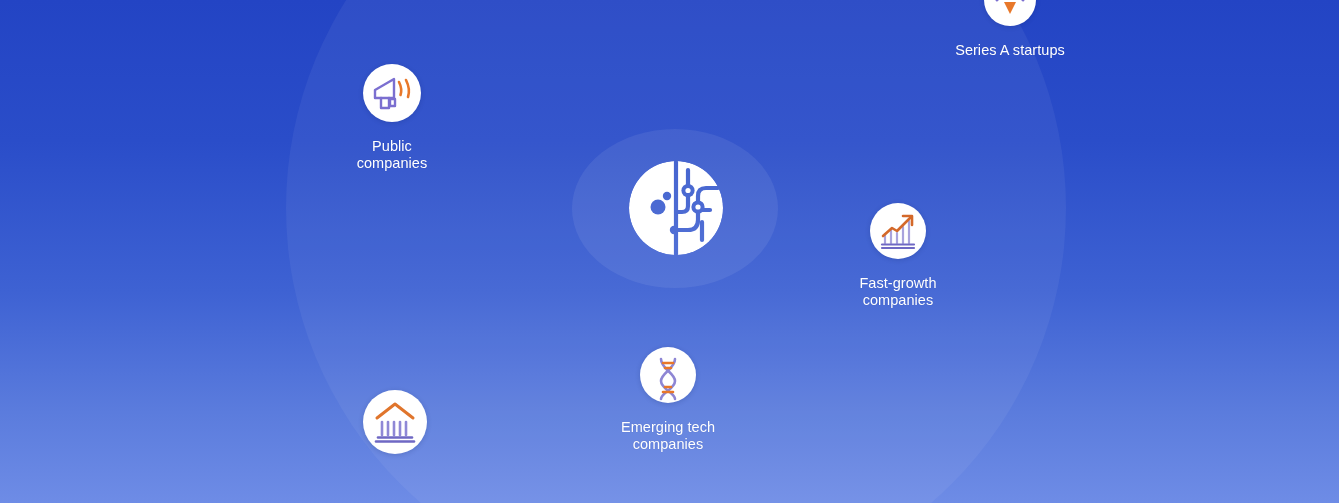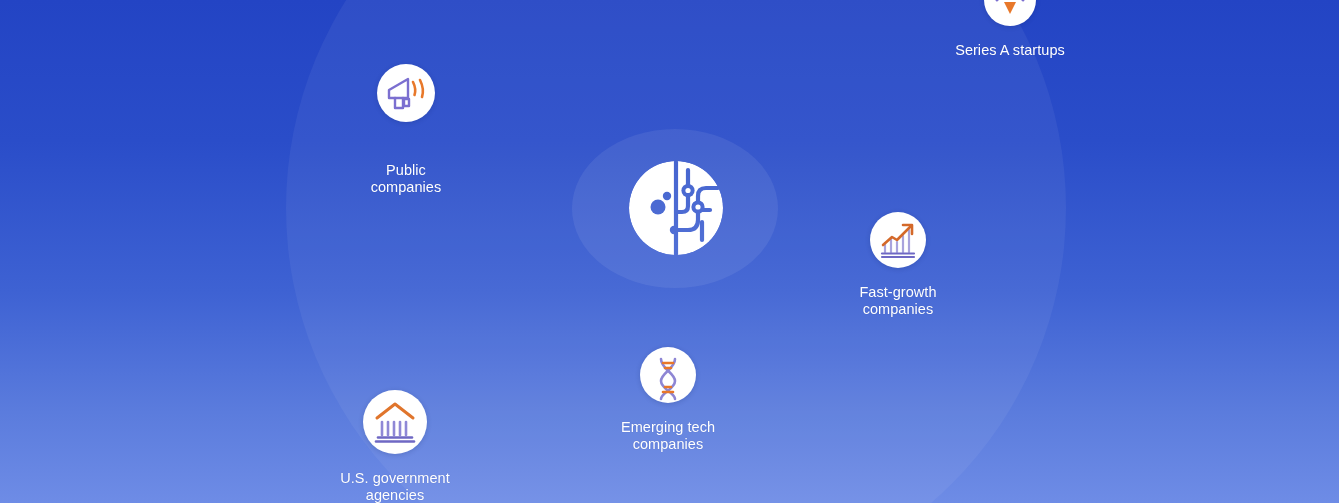--- a/index.html
+++ b/index.html
@@ -73,23 +73,23 @@
     left: 676px;
     top: 208px;
     width: 96px;
     height: 96px;
     margin-left: -48px;
     margin-top: -48px;
   }
   #hub svg { display: block; }
 
   
-  #node-public-companies   { left: 406px; top: 64px; gap: 24px; }
+  #node-public-companies   { left: 392px; top: 64px; }
   #node-series-a-startups  { left: 1010px; top: -26px; }
-  #node-fast-growth        { left: 898px; top: 212px; justify-content: space-between; }
+  #node-fast-growth        { left: 898px; top: 203px; justify-content: space-between; }
   #node-emerging-tech      { left: 668px; top: 347px; }
   #node-us-government      { left: 395px; top: 390px; }
 
   .d64 { width: 64px; height: 64px; }
   .d58 { width: 58px; height: 58px; }
   .d56 { width: 56px; height: 56px; }
   .d52 { width: 52px; height: 52px; }
 </style>
 </head>
 <body>
@@ -213,17 +213,15 @@
           <path d="M31 32 L31 45"></path>
           <path d="M37 32 L37 45"></path>
           <path d="M43 32 L43 45"></path>
         </g>
         <g stroke="#6f68c4" stroke-width="2.6" stroke-linecap="round">
           <path d="M15 47.5 L49 47.5"></path>
           <path d="M13 51.5 L51 51.5"></path>
         </g>
       </svg>
     </div>
-    <div class="node-label">U.S. government
-agencies</div>
   </div>
 
 </div>
 
 </body></html>

